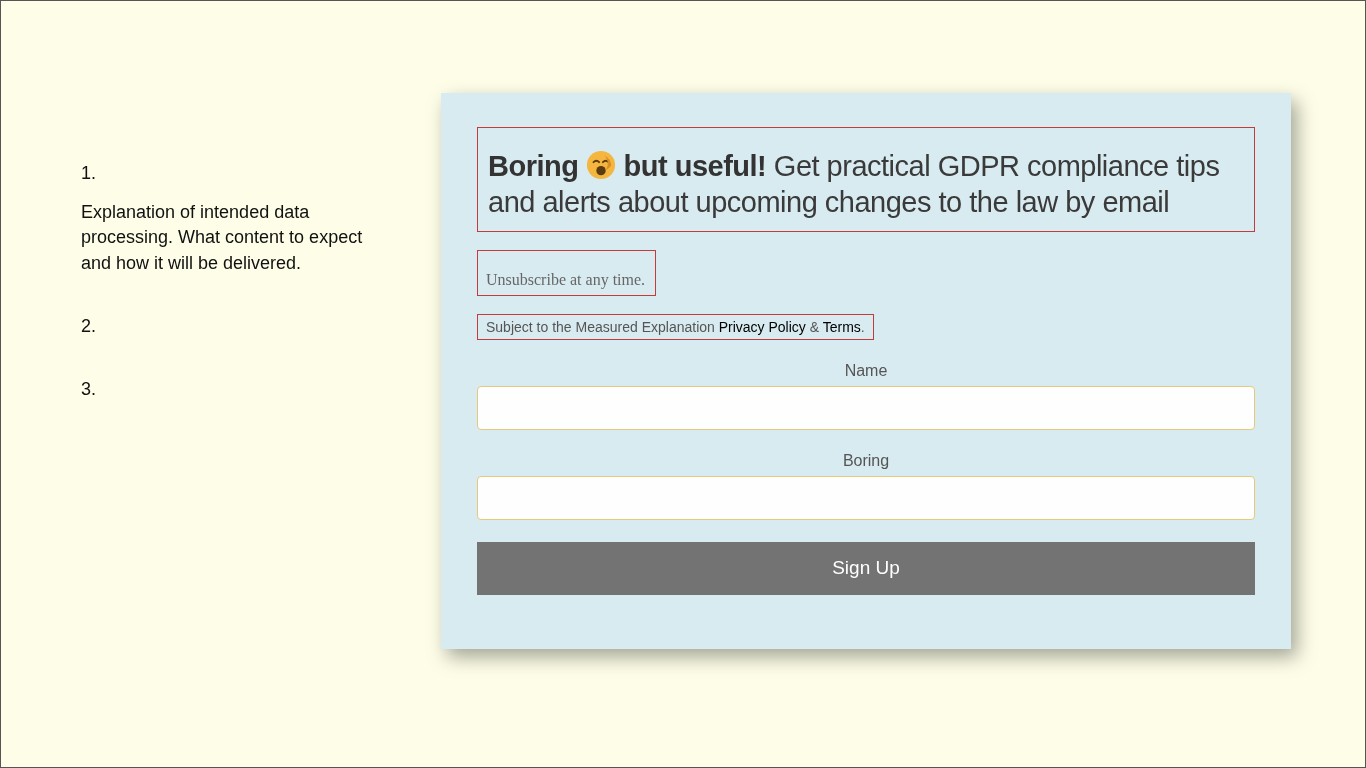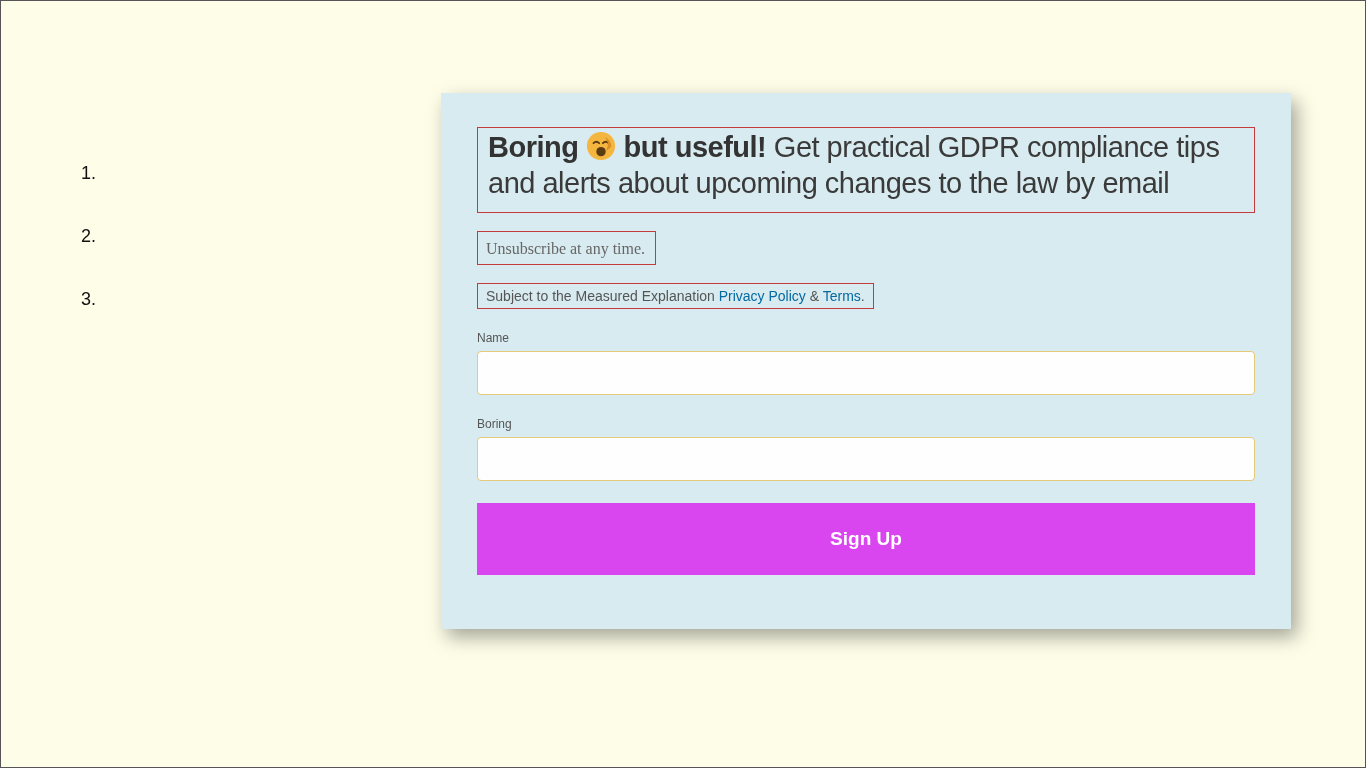--- a/index.html
+++ b/index.html
@@ -26,91 +26,92 @@
     position: absolute;
     left: 440px;
     top: 92px;
     width: 850px;
     background: #d8ebf0;
     padding: 34px 36px 54px 36px;
     box-shadow: 6px 8px 18px rgba(0,0,0,0.35);
   }
   .headline-wrap {
     border: 1px solid #c33b3b;
-    padding: 1px 10px 10px 10px;
+    padding: 20px 10px 10px 10px;
     margin-bottom: 18px;
   }
   .headline {
     font-family: "Helvetica Neue", Arial, sans-serif;
     font-size: 29px;
     line-height: 1.25;
     font-weight: 300;
     color: #3a3a3a;
     letter-spacing: -0.5px;
   }
   .headline .bold { font-weight: 700; color: #333; }
   .yawn {
     display: inline-block;
     width: 30px; height: 30px;
     vertical-align: -4px;
   }
   .unsub-wrap {
     display: inline-block;
     border: 1px solid #c33b3b;
-    padding: 8px 10px 6px 8px;
+    padding: 20px 10px 6px 8px;
     font-size: 16px;
     color: #666;
     font-family: Georgia, serif;
     margin-bottom: 18px;
   }
   .legal-wrap {
     display: inline-block;
     border: 1px solid #c33b3b;
     padding: 4px 8px;
     font-size: 14px;
     color: #555;
     font-family: Arial, sans-serif;
     margin-bottom: 22px;
   }
-  .legal-wrap a { color: #0369a1; text-decoration: none; }
+  .legal-wrap a { color: #000000; text-decoration: none; }
   .field-label {
-    font-size: 12px;
+    font-size: 16px;
     color: #555;
     font-family: Arial, sans-serif;
     margin-bottom: 6px;
     display: block;
+    text-align: center;
   }
   .field-input {
     width: 100%;
     height: 44px;
     border: 1px solid #e6c97a;
     border-radius: 4px;
     background: #fefefe;
     padding: 0 10px;
     font-size: 16px;
     margin-bottom: 22px;
   }
   .submit-btn {
     width: 100%;
-    height: 72px;
-    background: #d946ef;
+    height: 53px;
+    background: #737373;
     color: #fff;
     border: none;
     font-size: 19px;
     font-family: Arial, sans-serif;
     cursor: pointer;
-    font-weight: bold;
   }
 </style>
 </head>
 <body>
 
 <div class="left-annotations">
   <div class="anno-block">
     <div class="anno-num">1.</div>
+    <div>Explanation of intended data processing. What content to expect and how it will be delivered.</div>
   </div>
   <div class="anno-block">
     <div class="anno-num">2.</div>
   </div>
   <div class="anno-block">
     <div class="anno-num">3.</div>
   </div>
 </div>
 
 <div class="form-card">

